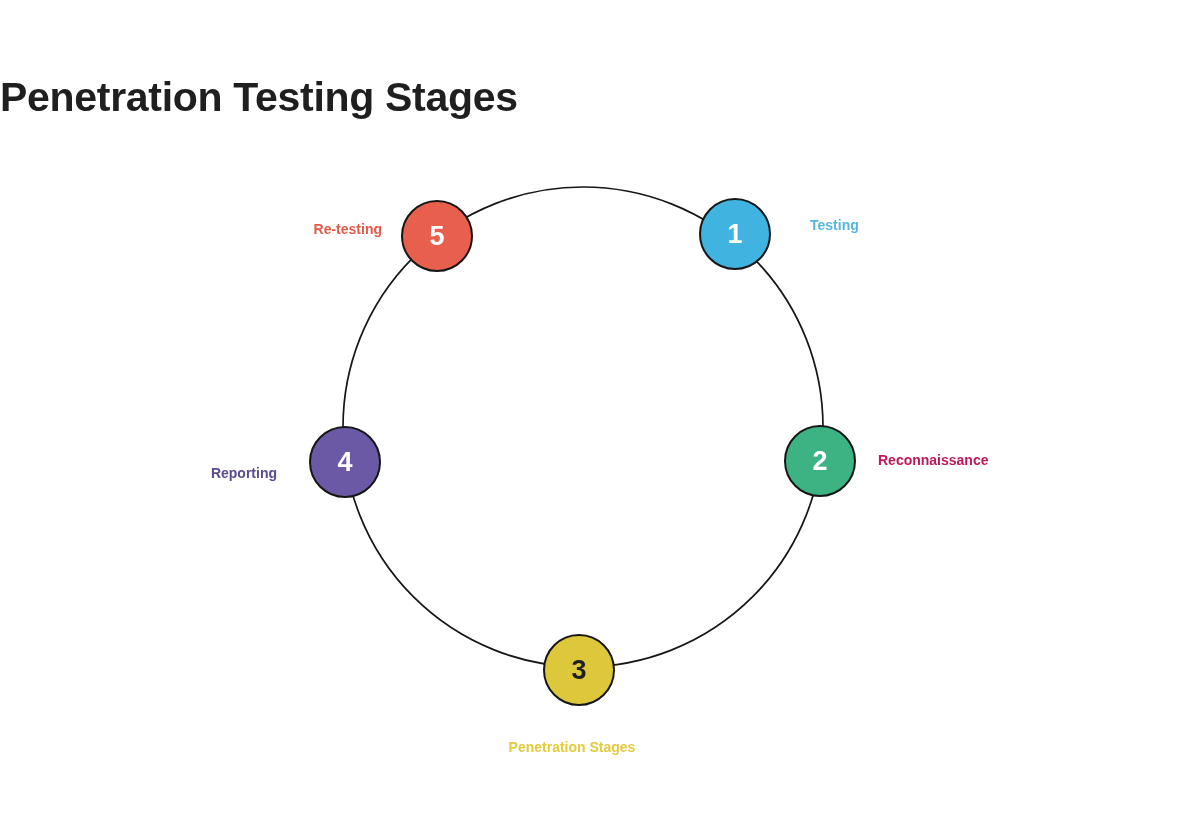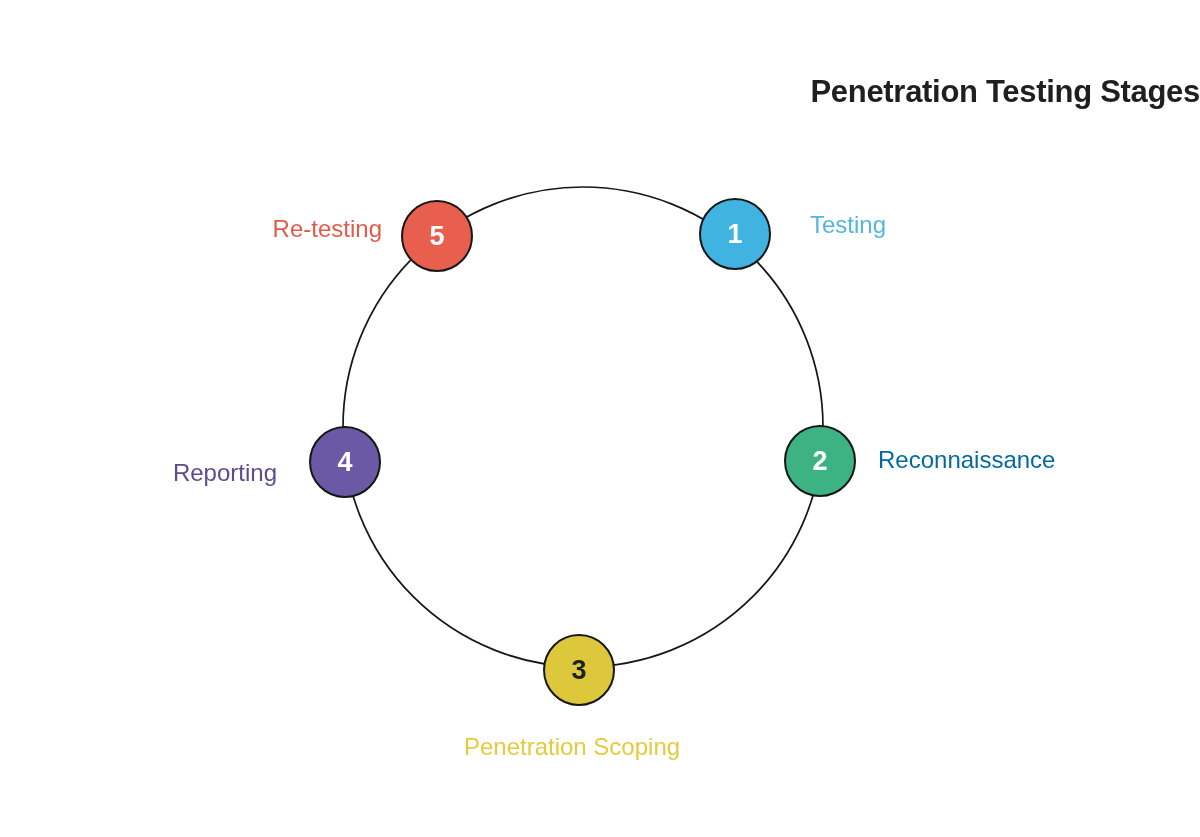--- a/index.html
+++ b/index.html
@@ -18,22 +18,22 @@
     position: absolute;
     inset: 0;
     width: 1200px;
     height: 837px;
   }
   .page-title {
     position: absolute;
     left: 0;
     top: 74px;
     width: 1200px;
-    text-align: right;
-    font-size: 31px;
+    text-align: left;
+    font-size: 41px;
     font-weight: 700;
     letter-spacing: -0.3px;
     color: #1f1f1f;
   }
   .cycle-svg {
     position: absolute;
     left: 0;
     top: 0;
     width: 1200px;
     height: 837px;
@@ -49,22 +49,22 @@
     align-items: center;
     justify-content: center;
   }
   .stage-number {
     font-size: 27px;
     font-weight: 700;
     line-height: 1;
   }
   .stage-label {
     position: absolute;
-    font-size: 24px;
-    font-weight: 400;
+    font-size: 14px;
+    font-weight: 700;
     white-space: nowrap;
   }
   
   .node-1 { left: 699px; top: 198px; }
   .node-2 { left: 784px; top: 425px; }
   .node-3 { left: 543px; top: 634px; }
   .node-4 { left: 309px; top: 426px; }
   .node-5 { left: 401px; top: 200px; }
   
   .label-1 { left: 810px; top: 225px; transform: translateY(-50%); }
@@ -85,26 +85,26 @@
   </svg>
 
   <div class="stage-node node-1" style="background: rgb(65, 179, 224);">
     <span class="stage-number" style="color: rgb(255, 255, 255);">1</span>
   </div>
   <div class="stage-label label-1" style="color: rgb(84, 182, 222);">Testing</div>
 
   <div class="stage-node node-2" style="background: rgb(61, 179, 132);">
     <span class="stage-number" style="color: rgb(255, 255, 255);">2</span>
   </div>
-  <div class="stage-label label-2" style="color: #0369a1;">Reconnaissance</div>
+  <div class="stage-label label-2" style="color: #be185d;">Reconnaissance</div>
 
   <div class="stage-node node-3" style="background: rgb(221, 200, 59);">
     <span class="stage-number" style="color: rgb(31, 31, 31);">3</span>
   </div>
-  <div class="stage-label label-3" style="color: rgb(228, 202, 61);">Penetration Scoping</div>
+  <div class="stage-label label-3" style="color: rgb(228, 202, 61);">Penetration Stages</div>
 
   <div class="stage-node node-4" style="background: rgb(108, 89, 166);">
     <span class="stage-number" style="color: rgb(255, 255, 255);">4</span>
   </div>
   <div class="stage-label label-4" style="color: rgb(92, 75, 142); margin-top: 11px;">Reporting</div>
 
   <div class="stage-node node-5" style="background: rgb(232, 96, 77);">
     <span class="stage-number" style="color: rgb(255, 255, 255);">5</span>
   </div>
   <div class="stage-label label-5" style="color: rgb(226, 90, 74);">Re-testing</div>

